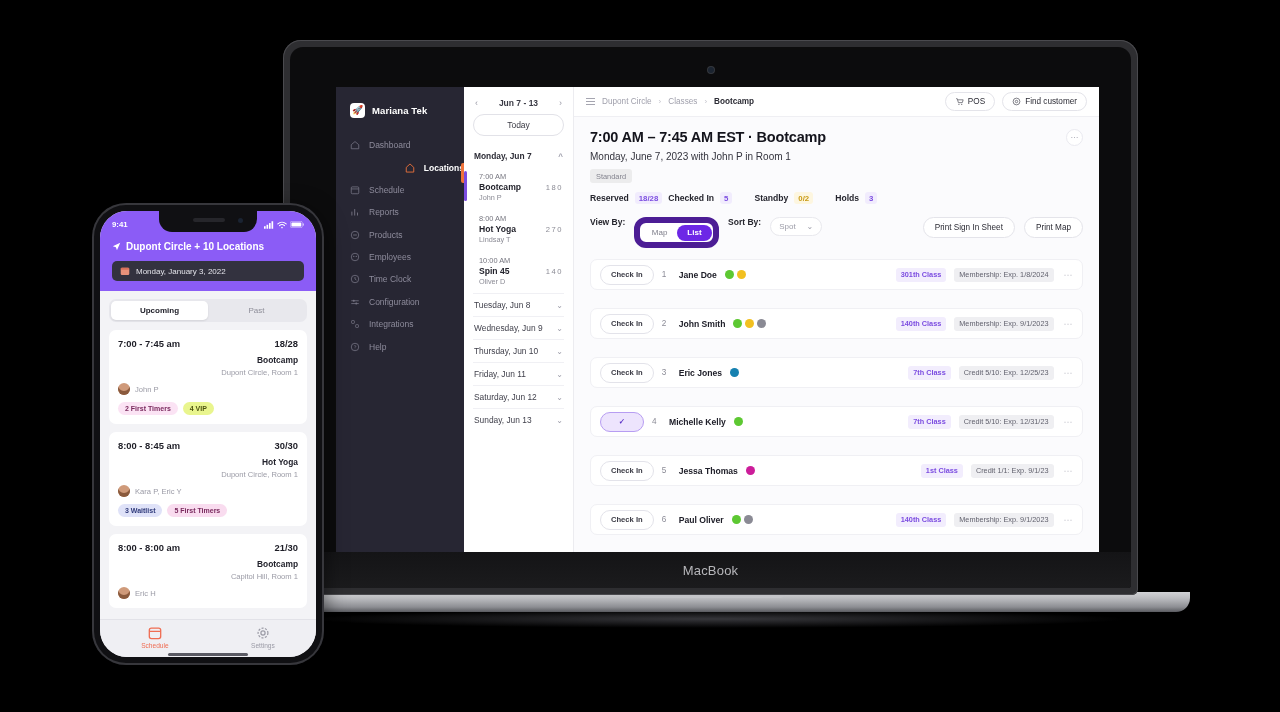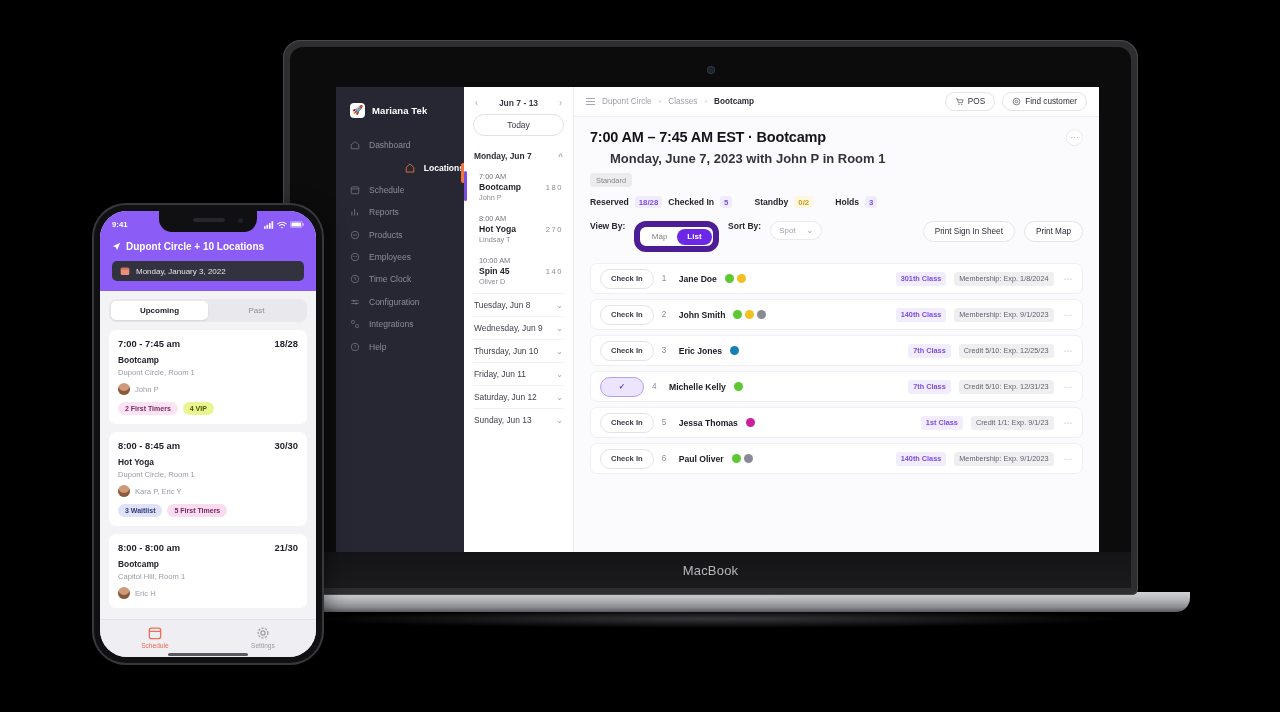--- a/index.html
+++ b/index.html
@@ -119,21 +119,21 @@
   .crumb { font-size:8.2px; color:#a0a0ac; cursor:pointer; }
   .crumb.cur { color:#2b2b34; font-weight:700; }
   .crumb-sep { font-size:8px; color:#c3c3cc; }
   .topbar-sp { flex:1; }
   .pill-btn {
     display:flex; align-items:center; gap:4px; border:1px solid #e4e4ea; background:#fff;
     border-radius:12px; padding:4px 9px; font-size:8.2px; color:#2b2b34; cursor:pointer; font-weight:500;
   }
   .content { flex:1; padding: 12px 16px 0 16px; overflow:hidden; }
   .cls-title { font-size:14.5px; font-weight:700; color:#14141c; letter-spacing:-.2px; }
-  .cls-sub { font-size:13px; color:#33333d; font-weight:700; margin-top:6px;margin-left:20px; }
+  .cls-sub { font-size:10px; color:#33333d; font-weight:400; margin-top:6px; }
   .tag-std {
     display:inline-block; background:#ececed; color:#83838e; font-size:7.4px;
     padding:2.5px 6px; border-radius:3px; margin-top:7px;
   }
   .stats { display:flex; align-items:center; gap:6px; margin-top:9px; font-size:8.6px; }
   .stats .k { color:#25252e; font-weight:700; }
   .stats .v { font-weight:700; font-size:7.8px; padding:1.5px 4px; border-radius:3px; }
   .v-pur { color:#7b4ce0; background:#f1ecfd; }
   .v-yel { color:#c99a15; background:#fdf6e0; }
   .stats .gap { width:10px; }
@@ -152,21 +152,21 @@
   .seg div.on { background:#6d27e6; color:#fff; font-weight:600; }
   .sel {
     display:flex; align-items:center; gap:11px; border:1px solid #e9e9ee; background:#fff;
     border-radius:12px; padding:4px 8px; font-size:8px; color:#9c9ca8; cursor:pointer;
   }
   .ctrl-sp { flex:1; }
   .btn-out {
     border:1px solid #e4e4ea; background:#fff; border-radius:12px;
     padding:5px 11px; font-size:8.2px; color:#2b2b34; cursor:pointer; font-weight:500;
   }
-  .rows { margin-top:11px; display:flex; flex-direction:column; gap:5px; }
+  .rows { margin-top:11px; display:flex; flex-direction:column; gap:18px; }
   .row {
     background:#fff; border:1px solid #f0f0f4; border-radius:7px; height:31px;
     display:flex; align-items:center; padding:0 9px; gap:8px;
   }
   .chk {
     border:1px solid #e3e3ea; border-radius:11px; background:#fff;
     font-size:7.6px; color:#3a3a44; padding:4.5px 10px; cursor:pointer; font-weight:600;
     min-width:44px; text-align:center;
   }
   .chk.done { background:#ede4fd; border-color:#b79df2; color:#5b32c6; }
@@ -204,21 +204,21 @@
   .ph-status .r { display:flex; align-items:center; gap:3px; }
   .ph-loc { display:flex; align-items:center; gap:5px; color:#fff; font-size:10px; font-weight:700; margin-top:9px; }
   .ph-date {
     margin-top:9px; background:#33323f; border-radius:5px; padding:5px 8px;
     display:flex; align-items:center; gap:6px; color:#e3e3ea; font-size:8px;
   }
   .ph-body { flex:1; background:#f3f3f6; padding:8px 9px 0; overflow:hidden; }
   .ph-seg { display:flex; background:#e8e8ed; border-radius:7px; padding:2px; }
   .ph-seg div { flex:1; text-align:center; font-size:8px; padding:5px 0; border-radius:5px; color:#8e8e99; cursor:pointer;}
   .ph-seg div.on { background:#fff; color:#22222b; font-weight:700; box-shadow:0 1px 2px rgba(0,0,0,.09); }
-  .ph-card { background:#fff; border-radius:7px; padding:8px 9px 9px; margin-top:8px; }
+  .ph-card { background:#fff; border-radius:7px; padding:8px 9px 9px; margin-top:8px;text-align:right; }
   .ph-card-hd { display:flex; justify-content:space-between; align-items:baseline; }
   .ph-time { font-size:9.4px; font-weight:700; color:#1d1d26; }
   .ph-cap { font-size:9.4px; font-weight:700; color:#1d1d26; }
   .ph-cname { font-size:8.4px; font-weight:700; color:#22222c; margin-top:6px; }
   .ph-room { font-size:7.6px; color:#9a9aa5; margin-top:3px; }
   .ph-staff { display:flex; align-items:center; gap:5px; margin-top:6px; }
   .ph-av { width:12px; height:12px; border-radius:50%; background:#cf9a7a; display:block; box-shadow: inset 0 -4px 0 #8a5a3d;}
   .ph-sname { font-size:7.6px; color:#9a9aa5; }
   .ph-tags { display:flex; gap:5px; margin-top:7px; }
   .ph-tag { font-size:7px; font-weight:700; padding:3px 7px; border-radius:9px; }

